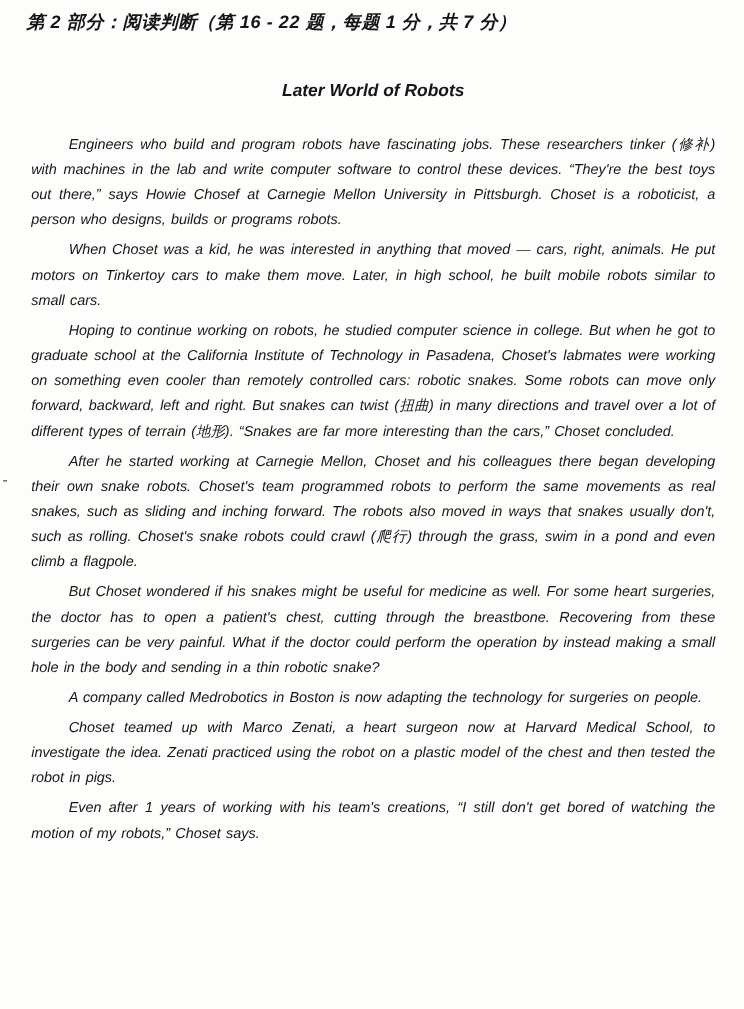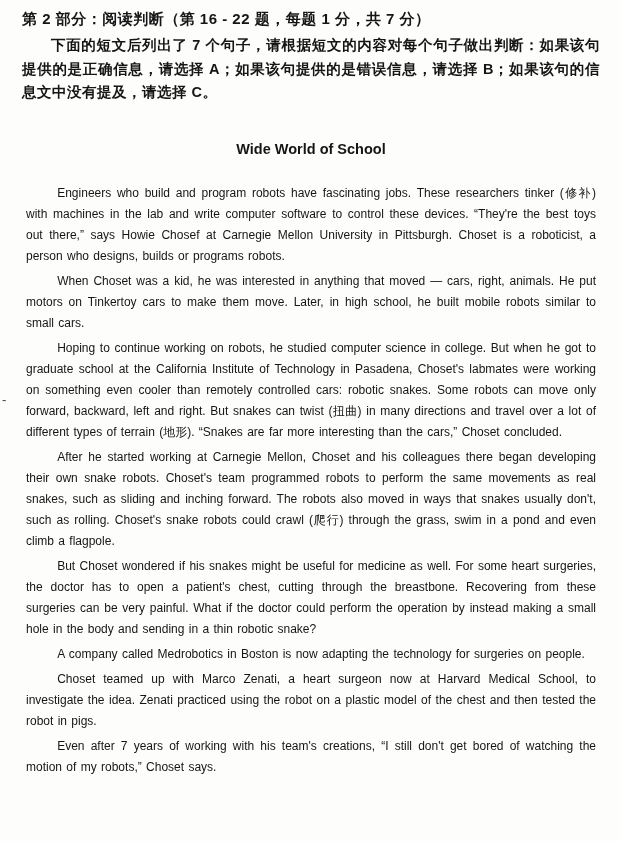--- a/index.html
+++ b/index.html
@@ -9,20 +9,21 @@
     height: 841px;
     margin: 0 auto;
     background: #fdfdfc;
     color: #151515;
     font-family: "Liberation Sans", "DejaVu Sans", sans-serif;
     overflow: hidden;
     box-sizing: border-box;
   }
   .content {
     padding: 6px 20px 0 22px;
+    font-style: italic;
   }
   .header-section-line {
     font-size: 15px;
     line-height: 26px;
     font-weight: bold;
     letter-spacing: 0.5px;
   }
   .header-instructions {
     font-size: 14.5px;
     line-height: 23.5px;
@@ -57,29 +58,28 @@
 </head>
 <body>
 
 <div class="page">
   <span class="margin-mark">-</span>
 
   <div class="content">
 
     <div class="header-section-line">第 2 部分：阅读判断（第 16 - 22 题，每题 1 分，共 7 分）</div>
 
-    <div class="header-instructions">下面的短文后列出了 7 个句子，请根据短文的内容对每个句子做出判断：如果该句提供的是正确信息，请选择 A；如果该句提供的是错误信息，请选择 B；如果该句的信息文中没有提及，请选择 C。</div>
 
-    <div class="passage-title">Wide World of School</div>
+    <div class="passage-title">Later World of Robots</div>
 
     <div class="passage-body">
       <p>Engineers who build and program robots have fascinating jobs. These researchers tinker (修补) with machines in the lab and write computer software to control these devices. “They're the best toys out there,” says Howie Chosef at Carnegie Mellon University in Pittsburgh. Choset is a roboticist, a person who designs, builds or programs robots.</p>
       <p>When Choset was a kid, he was interested in anything that moved — cars, right, animals. He put motors on Tinkertoy cars to make them move. Later, in high school, he built mobile robots similar to small cars.</p>
       <p>Hoping to continue working on robots, he studied computer science in college. But when he got to graduate school at the California Institute of Technology in Pasadena, Choset's labmates were working on something even cooler than remotely controlled cars: robotic snakes. Some robots can move only forward, backward, left and right. But snakes can twist (扭曲) in many directions and travel over a lot of different types of terrain (地形). “Snakes are far more interesting than the cars,” Choset concluded.</p>
       <p>After he started working at Carnegie Mellon, Choset and his colleagues there began developing their own snake robots. Choset's team programmed robots to perform the same movements as real snakes, such as sliding and inching forward. The robots also moved in ways that snakes usually don't, such as rolling. Choset's snake robots could crawl (爬行) through the grass, swim in a pond and even climb a flagpole.</p>
       <p>But Choset wondered if his snakes might be useful for medicine as well. For some heart surgeries, the doctor has to open a patient's chest, cutting through the breastbone. Recovering from these surgeries can be very painful. What if the doctor could perform the operation by instead making a small hole in the body and sending in a thin robotic snake?</p>
       <p>A company called Medrobotics in Boston is now adapting the technology for surgeries on people.</p>
       <p>Choset teamed up with Marco Zenati, a heart surgeon now at Harvard Medical School, to investigate the idea. Zenati practiced using the robot on a plastic model of the chest and then tested the robot in pigs.</p>
-      <p>Even after 7 years of working with his team's creations, “I still don't get bored of watching the motion of my robots,” Choset says.</p>
+      <p>Even after 1 years of working with his team's creations, “I still don't get bored of watching the motion of my robots,” Choset says.</p>
     </div>
 
   </div>
 </div>
 
 </body></html>

